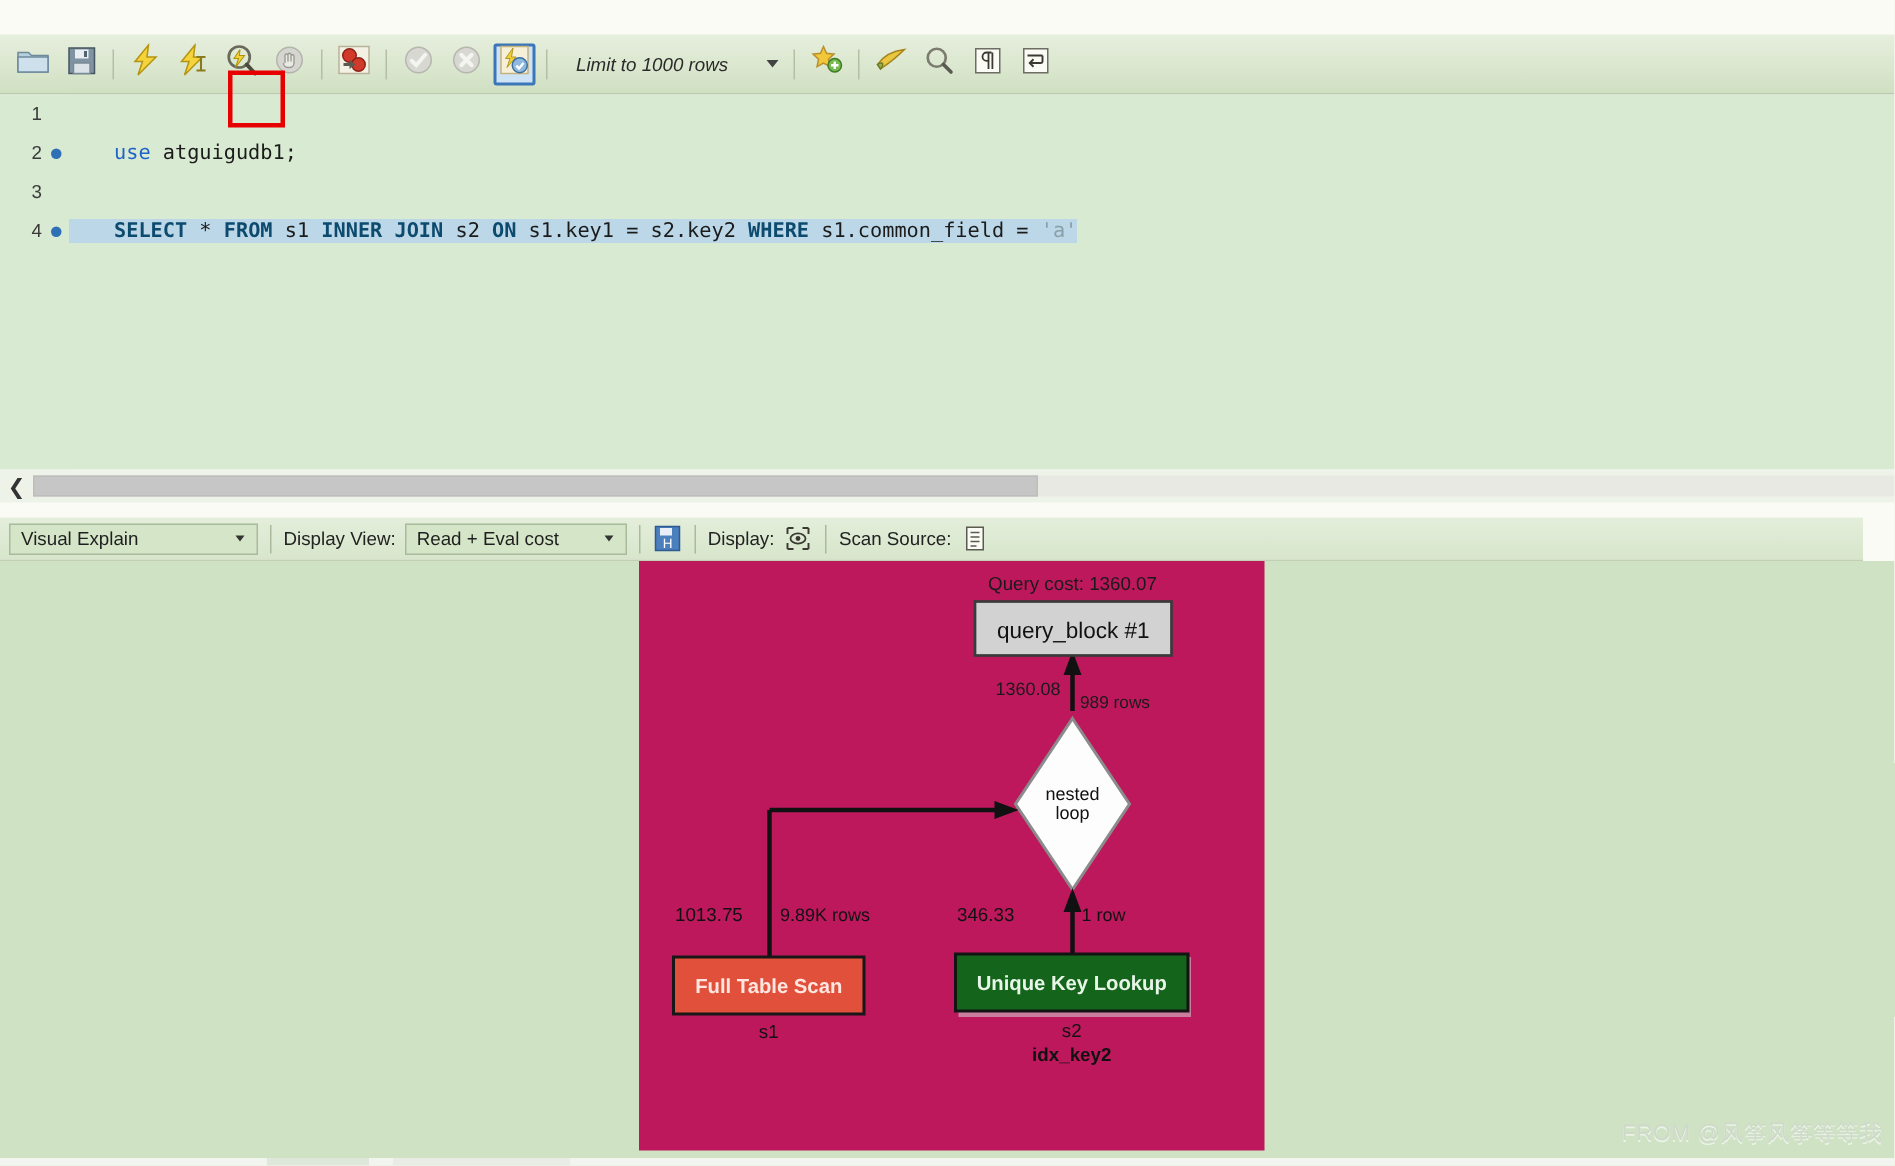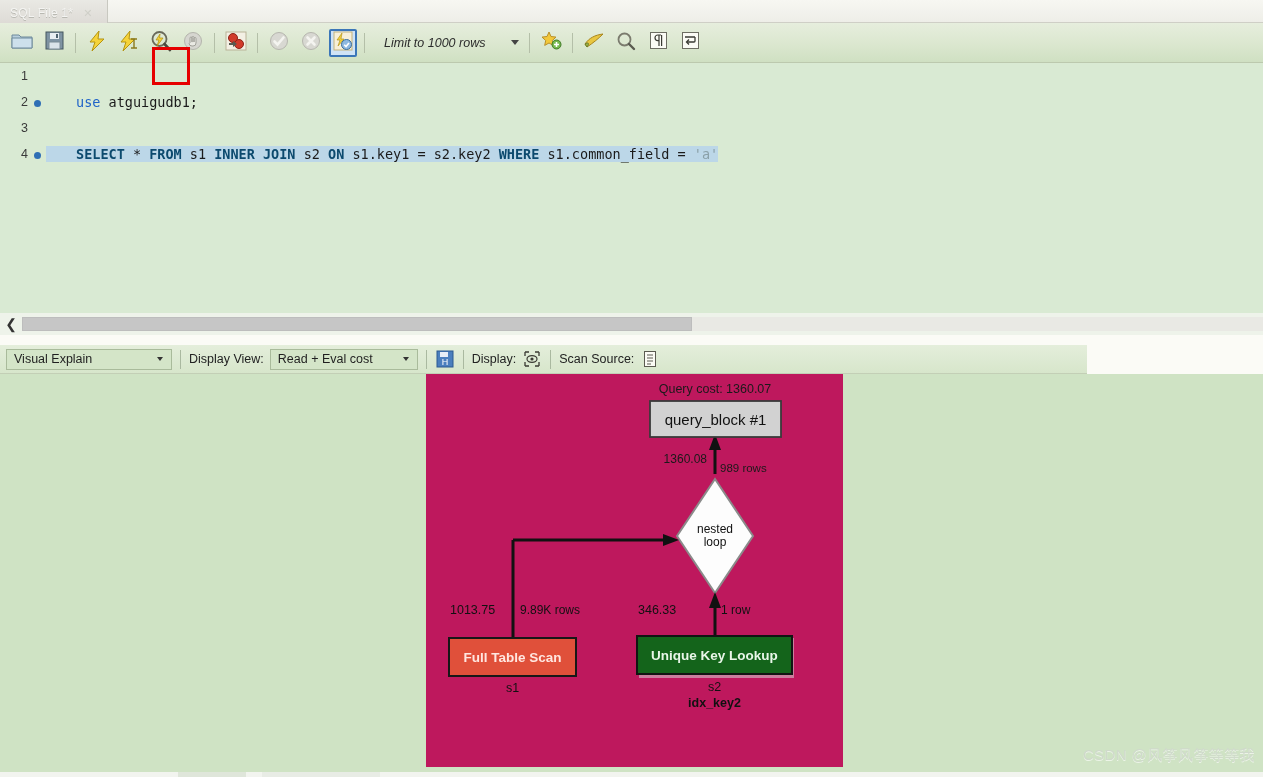--- a/index.html
+++ b/index.html
@@ -130,21 +130,21 @@
   .hscroll .track {
     height: 14px; flex: 0 0 670px;
     background: #c6c6c6; border: 1px solid #bdbdbd;
   }
   .hscroll .rest {
     height: 14px; flex: 1; background: #e9e9e4;
   }
 
   
   .explainbar {
-    position: absolute; left: 0; top: 345px; width: 1087px; height: 29px;
+    position: absolute; left: 0; top: 345px; width: 1242px; height: 29px;
     background: linear-gradient(to bottom, #e4eedb 0%, #d7e6cb 100%);
     border-bottom: 1px solid #c3cfb6;
     display: flex; align-items: center; padding: 0 6px;
     font-size: 12.5px; color: #222;
   }
   .combo {
     height: 21px; background: #d4e5c8;
     border: 1px solid #a9bb9b;
     display: flex; align-items: center;
     padding: 0 2px 0 7px;
@@ -196,26 +196,20 @@
   .botstrip .seg2 {
     position: absolute; left: 262px; top: 0; width: 118px; height: 5px;
     background: #e8ece5;
   }
 </style>
 </head>
 <body>
 
 <div id="app">
 
-  <div class="tabstrip">
-    <div class="tab">
-      <span class="tab-label">SQL File 1*</span>
-      <span class="tab-close">✕</span>
-    </div>
-  </div>
 
   <div class="toolbar">
 
     <div class="tbtn">
       <span>
         <svg width="22" height="19" viewBox="0 0 22 19">
           <path d="M1 4 h7 l2 2 h11 v11 H1 Z" fill="#b8cfdd" stroke="#6e8a9c" stroke-width="1"></path>
           <path d="M1 7 h20 v10 H1 Z" fill="#cde0ec" stroke="#6e8a9c" stroke-width="1"></path>
         </svg>
       </span>
@@ -494,20 +488,20 @@
         <text x="295" y="240" font-size="12" fill="#111" text-anchor="start" font-family="Liberation Sans">1 row</text>
 
         <rect x="213" y="264" width="155" height="40" fill="#d4d4d4" opacity=".55"></rect>
         <rect x="211" y="262" width="155" height="38" fill="#14641b" stroke="#131313" stroke-width="2"></rect>
         <text x="288.5" y="286" font-size="13.5" font-weight="bold" fill="#e8f6e8" text-anchor="middle" font-family="Liberation Sans">Unique Key Lookup</text>
         <text x="288.5" y="317" font-size="12.5" fill="#111" text-anchor="middle" font-family="Liberation Sans">s2</text>
         <text x="288.5" y="333" font-size="12.5" font-weight="bold" fill="#111" text-anchor="middle" font-family="Liberation Sans">idx_key2</text>
       </svg>
     </div>
 
-    <div class="wm">CSDN @风筝风筝等等我</div>
+    <div class="wm">FROM @风筝风筝等等我</div>
   </div>
 
   <div class="botstrip">
     <span class="seg1"></span>
     <span class="seg2"></span>
   </div>
 </div>
 
 </body></html>

